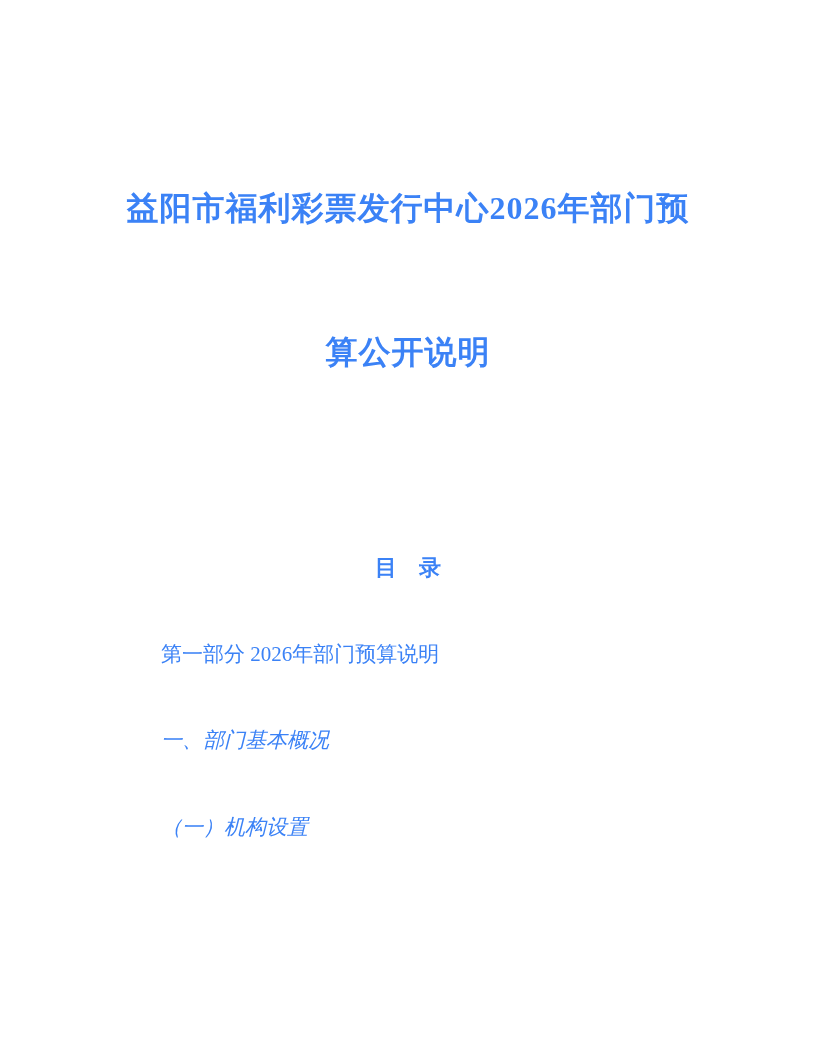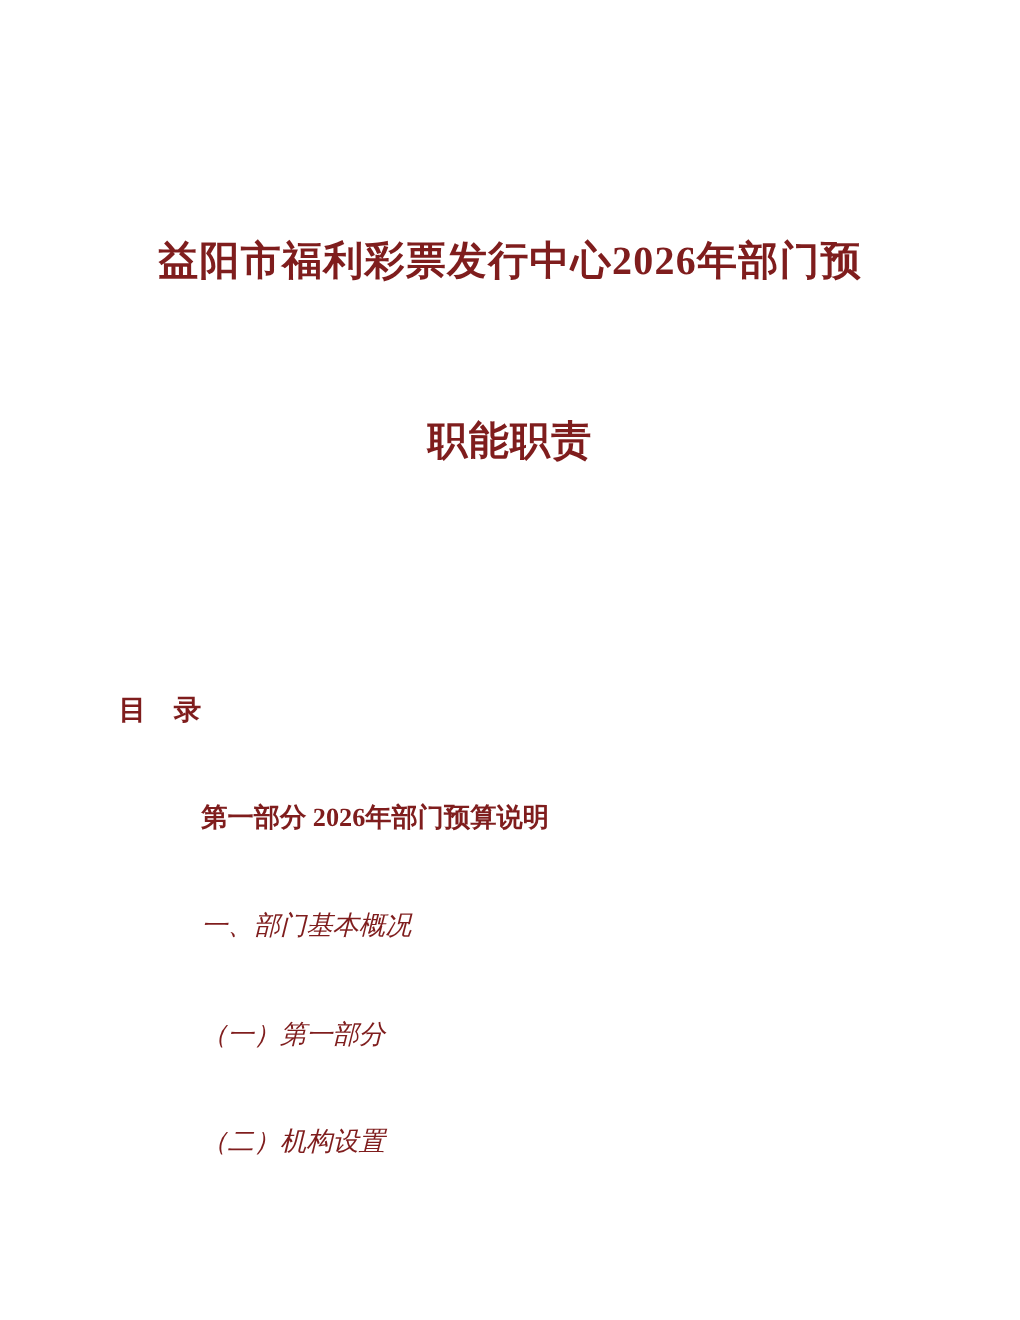--- a/index.html
+++ b/index.html
@@ -5,21 +5,21 @@
   html, body {
     margin: 0;
     padding: 0;
     background: #ffffff;
   }
   .page {
     position: relative;
     width: 816px;
     height: 1056px;
     background: #ffffff;
-    color: #7f1d1d;
+    color: #3b82f6;
     overflow: hidden;
     font-family: "Liberation Serif", "DejaVu Serif", serif;
   }
   .doc-title {
     margin: 88px auto 0 auto;
     width: 640px;
     text-align: center;
     font-weight: bold;
     font-size: 32px;
     line-height: 48px;
@@ -30,48 +30,48 @@
     margin-top: 24px;
     padding: 0 95px;
     font-size: 21px;
     line-height: 28.8px;
     white-space: pre-wrap;
   }
   .toc-line {
     min-height: 28.8px;
   }
   .toc-line.heading {
+    text-align: center;
     font-weight: bold;
     font-size: 22px;
   }
   .toc-line.section {
-    font-weight: bold;
+    font-weight: normal;
     padding-left: 66px;
   }
   .toc-line.item {
     padding-left: 66px;
     font-style: italic;
   }
 </style>
 </head>
 <body>
 
 <div class="page">
 
   <div class="doc-title">
     <div>益阳市福利彩票发行中心2026年部门预</div>
-    <div>职能职责</div>
+    <div>算公开说明</div>
   </div>
 
   <div class="toc">
     <div class="toc-line heading">目　录</div>
     <div class="toc-line section">第一部分 2026年部门预算说明</div>
     <div class="toc-line item">一、部门基本概况</div>
-    <div class="toc-line item">（一）第一部分</div>
-    <div class="toc-line item">（二）机构设置</div>
+    <div class="toc-line item">（一）机构设置</div>
     
     
     
     
     
     
     
     
     
     

